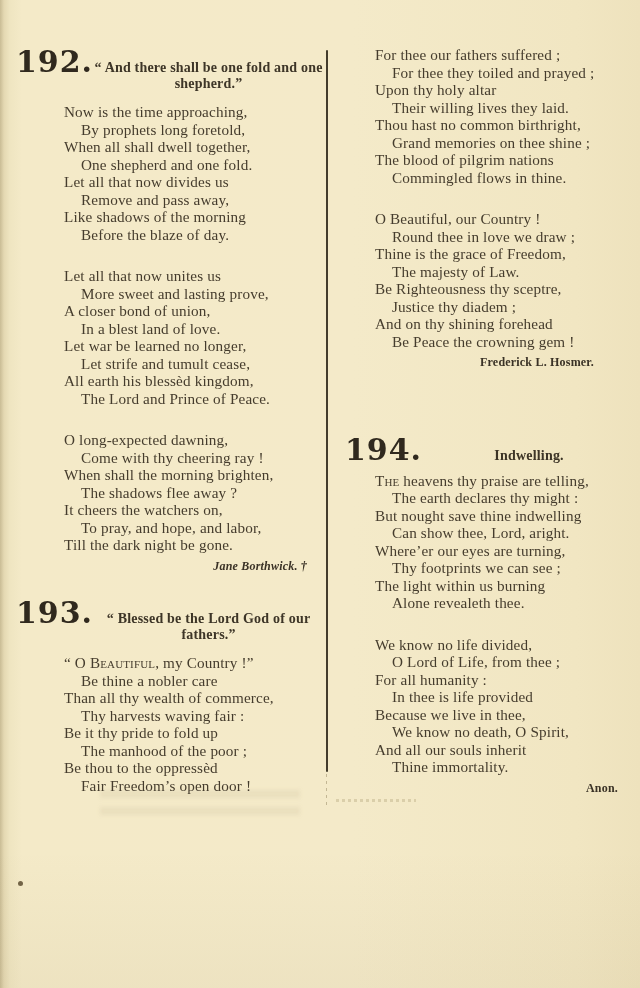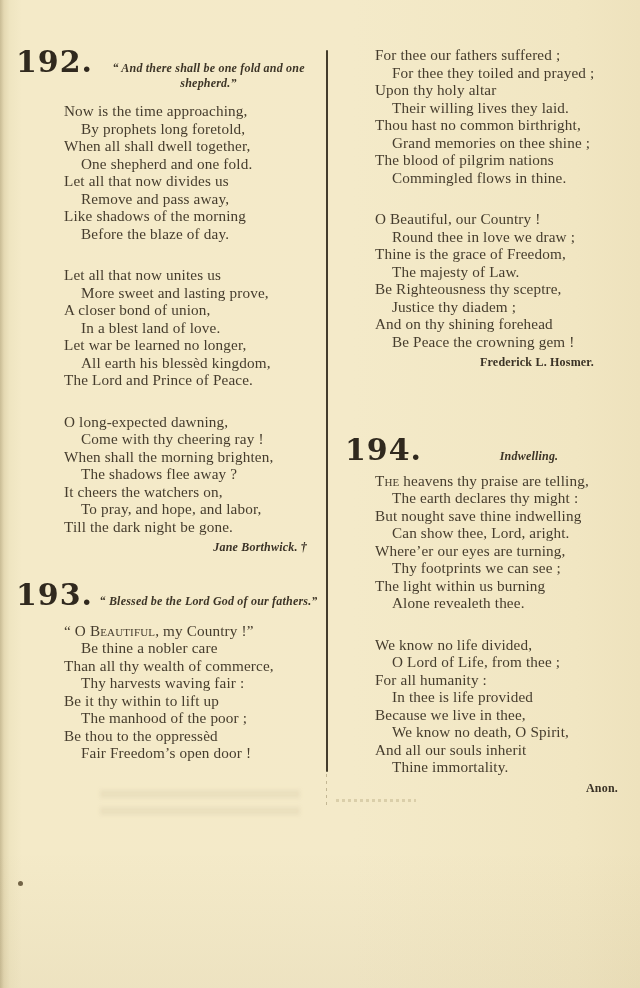--- a/index.html
+++ b/index.html
@@ -26,21 +26,21 @@
   .heading + .block{margin-top:11px;}
   .col-right .heading + .block{margin-top:6px;}
 
   .hymn-number{
     font-family:"DejaVu Serif", serif;
     font-weight:700;font-size:30px;line-height:32px;
     letter-spacing:1px;color:#30291e;
   }
   .hymn-epigraph{
     flex:1;text-align:center;
-    font-style:italic;font-weight:700;font-size:12px;
+    font-weight:700;font-size:14px;
     color:#3d3527;letter-spacing:.2px;
   }
 
   .stanza{font-size:15.2px;line-height:17.5px;letter-spacing:.15px;}
   .col-left .stanza{margin-left:48px;}
   .col-right .stanza{margin-left:30px;}
   .line{white-space:nowrap;}
   .line:nth-child(even){margin-left:17px;}
   .sc{font-variant:small-caps;}
 
@@ -100,20 +100,21 @@
         <div class="line">Remove and pass away,</div>
         <div class="line">Like shadows of the morning</div>
         <div class="line">Before the blaze of day.</div>
       </div>
       <div class="block stanza">
         <div class="line">Let all that now unites us</div>
         <div class="line">More sweet and lasting prove,</div>
         <div class="line">A closer bond of union,</div>
         <div class="line">In a blest land of love.</div>
         <div class="line">Let war be learned no longer,</div>
+        <div class="line">Let strife and tumult cease,</div>
         <div class="line">All earth his blessèd kingdom,</div>
         <div class="line">The Lord and Prince of Peace.</div>
       </div>
       <div class="block stanza">
         <div class="line">O long-expected dawning,</div>
         <div class="line">Come with thy cheering ray !</div>
         <div class="line">When shall the morning brighten,</div>
         <div class="line">The shadows flee away ?</div>
         <div class="line">It cheers the watchers on,</div>
         <div class="line">To pray, and hope, and labor,</div>
@@ -122,21 +123,21 @@
       </div>
       <div class="block heading">
         <span class="hymn-number">193.</span>
         <span class="hymn-epigraph">“ Blessed be the Lord God of our fathers.”</span>
       </div>
       <div class="block stanza">
         <div class="line">“ O <span class="sc">Beautiful</span>, my Country !”</div>
         <div class="line">Be thine a nobler care</div>
         <div class="line">Than all thy wealth of commerce,</div>
         <div class="line">Thy harvests waving fair :</div>
-        <div class="line">Be it thy within to lift up</div>
+        <div class="line">Be it thy pride to fold up</div>
         <div class="line">The manhood of the poor ;</div>
         <div class="line">Be thou to the oppressèd</div>
         <div class="line">Fair Freedom’s open door !</div>
       </div>
     </div>
   <div class="col col-right">
       <div class="block stanza">
         <div class="line">For thee our fathers suffered ;</div>
         <div class="line">For thee they toiled and prayed ;</div>
         <div class="line">Upon thy holy altar</div>

